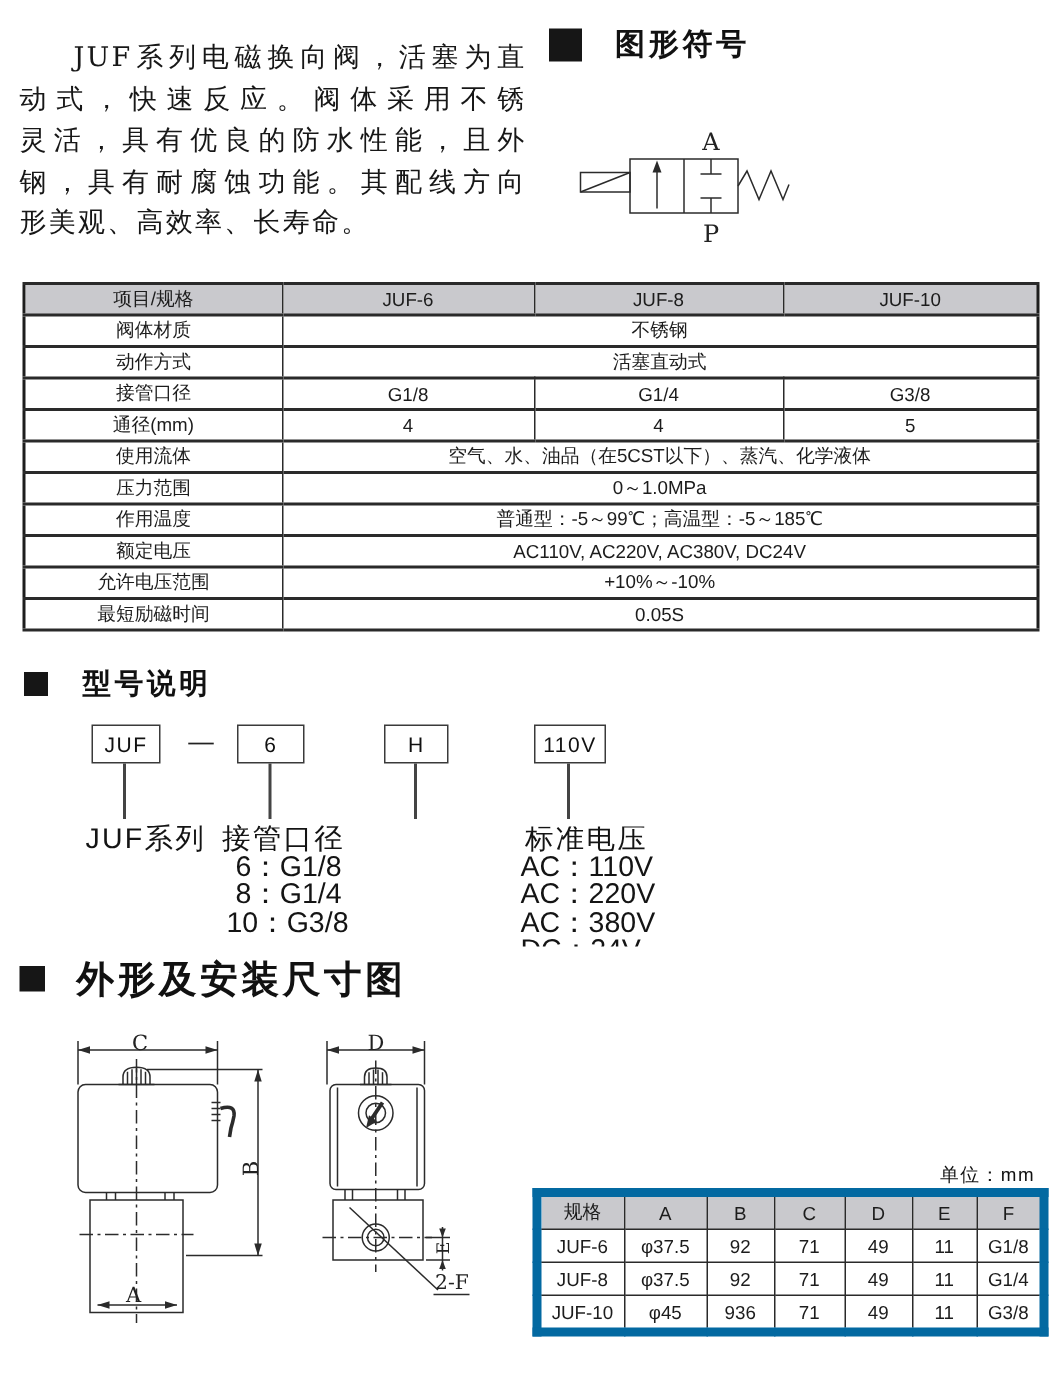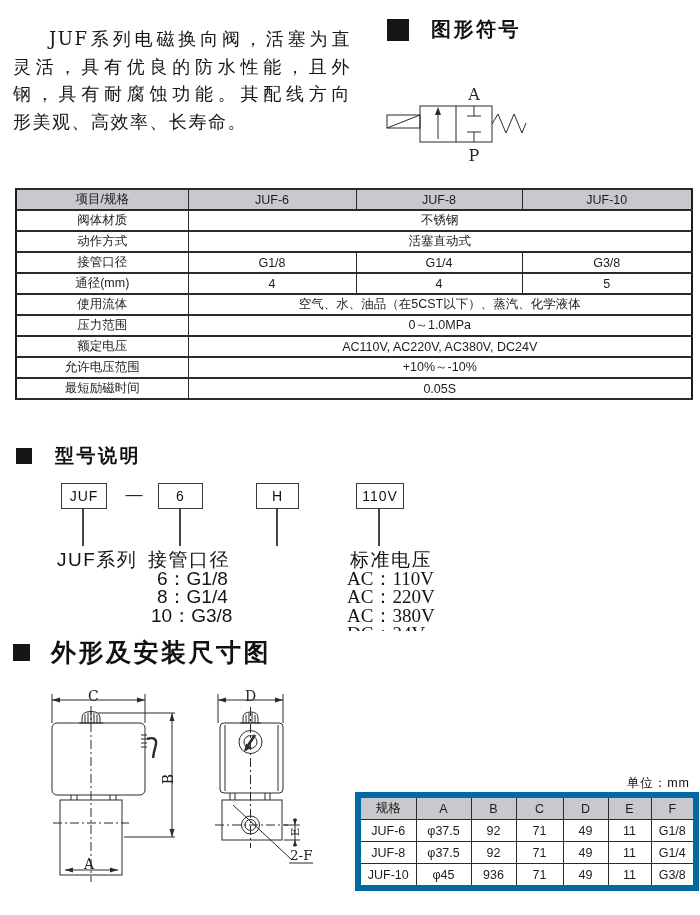--- a/index.html
+++ b/index.html
@@ -11,21 +11,21 @@
          font-family:"DejaVu Serif","Liberation Serif",serif;
          font-size:18px;line-height:27.6px;letter-spacing:1.5px;color:#171717;}
   #intro .jline{text-align:justify;text-align-last:justify;}
   #intro .first{text-indent:2em;}
   #intro .last{text-align:left;}
 
   
   .sec-header{position:absolute;display:flex;align-items:center;}
   .sec-square{background:#161616;display:inline-block;}
   .sec-title{font-weight:bold;color:#111;letter-spacing:2.5px;white-space:nowrap;}
-  #sym-header{left:366px;top:16px;margin-left:21px;}
+  #sym-header{left:366px;top:16px;}
   #sym-header .sec-square{width:22px;height:22px;margin-right:22px;}
   #sym-header .sec-title{font-size:20px;}
   #model-header{left:16px;top:443px;}
   #model-header .sec-square{width:16px;height:16px;margin-right:23px;}
   #model-header .sec-title{font-size:19px;}
   #outline-header{left:13px;top:636px;}
   #outline-header .sec-square{width:17px;height:17px;margin-right:21px;}
   #outline-header .sec-title{font-size:25px;}
 
   svg{position:absolute;overflow:visible;}
@@ -43,21 +43,21 @@
 
   
   .code-box{position:absolute;border:1.5px solid #3a3a3a;display:flex;align-items:center;
             justify-content:center;font-size:14px;letter-spacing:1px;color:#111;background:#fff;}
   .code-dash{position:absolute;font-size:17px;color:#222;}
   .vline{position:absolute;width:1.5px;background:#444;}
   .legend{position:absolute;font-size:19px;line-height:18.5px;color:#141414;white-space:nowrap;}
   .legend .cjk{letter-spacing:1.5px;}
   .legend .ind{padding-left:9px;}
   .legend .ind2{padding-left:3px;}
-  #legend-voltage{height:80px;overflow:hidden;font-family:Liberation Serif, serif;}
+  #legend-voltage{height:80px;overflow:hidden;}
 
   
   .dim-label{position:absolute;font-family:"DejaVu Serif","Liberation Serif",serif;
              font-size:14px;color:#222;}
   .rot{transform:rotate(-90deg);text-align:center;}
 
   
   #unit-label{position:absolute;left:558px;top:775px;width:132px;text-align:right;
               font-size:12.5px;letter-spacing:1px;color:#111;}
   #dim-table{position:absolute;left:355px;top:792px;width:338px;
@@ -66,20 +66,21 @@
                 font-size:12.5px;white-space:nowrap;overflow:hidden;}
   #dim-table tr.hdr td{background:#c9c9cd;}
 </style>
 </head>
 <body>
 
 <div id="page">
 
   <div id="intro">
     <div class="jline first">JUF系列电磁换向阀，活塞为直</div>
+    <div class="jline">动式，快速反应。阀体采用不锈</div>
     <div class="jline">灵活，具有优良的防水性能，且外</div>
     <div class="jline">钢，具有耐腐蚀功能。其配线方向</div>
     <div class="last">形美观、高效率、长寿命。</div>
   </div>
 
   <div class="sec-header" id="sym-header">
     <span class="sec-square"></span>
     <span class="sec-title">图形符号</span>
   </div>
 
@@ -139,20 +140,24 @@
       <td>4</td>
       <td>5</td>
     </tr>
     <tr>
       <td>使用流体</td>
       <td colspan="3">空气、水、油品（在5CST以下）、蒸汽、化学液体</td>
     </tr>
     <tr>
       <td>压力范围</td>
       <td colspan="3">0～1.0MPa</td>
+    </tr>
+    <tr>
+      <td>作用温度</td>
+      <td colspan="3">普通型：-5～99℃；高温型：-5～185℃</td>
     </tr>
     <tr>
       <td>额定电压</td>
       <td colspan="3">AC110V, AC220V, AC380V, DC24V</td>
     </tr>
     <tr>
       <td>允许电压范围</td>
       <td colspan="3">+10%～-10%</td>
     </tr>
     <tr>

